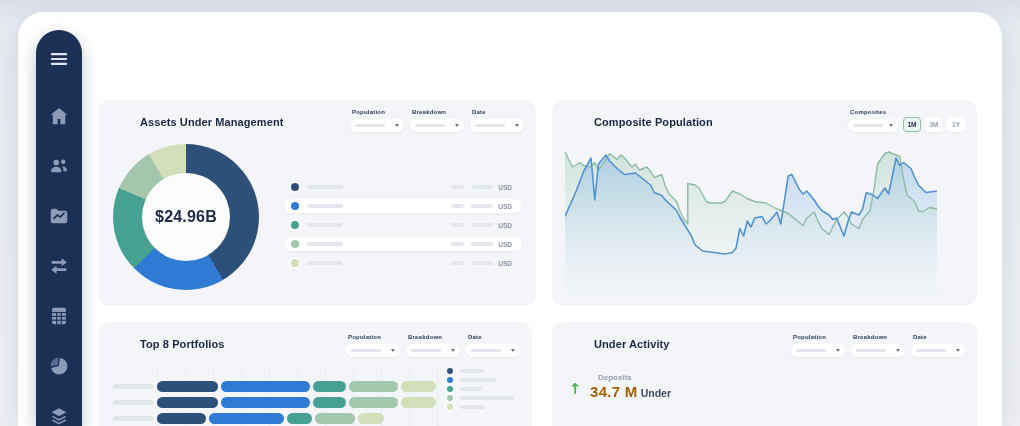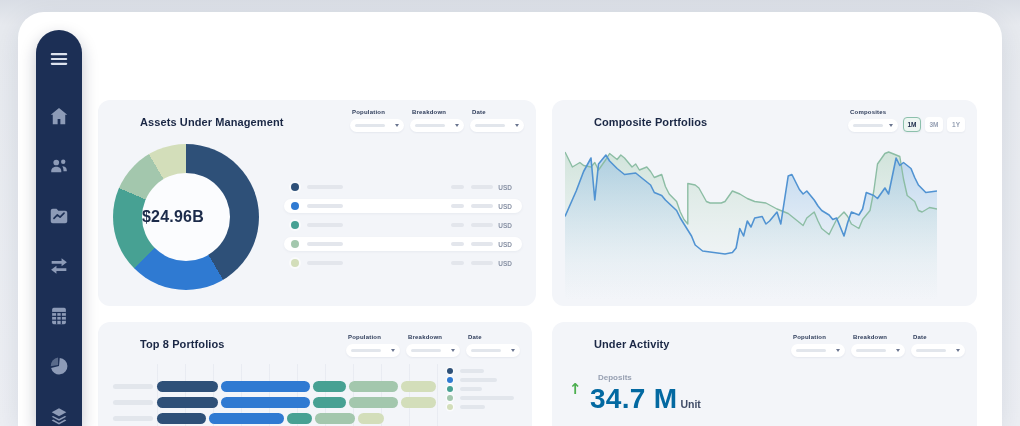--- a/index.html
+++ b/index.html
@@ -42,21 +42,21 @@
   .filters{position:absolute;right:12px;top:9px;display:flex;gap:6px;}
   .fgroup{width:54px;}
   .flabel{font-size:6px;font-weight:700;color:#2e3c5a;margin:0 0 4px 2px;letter-spacing:.2px;}
   .fselect{height:13px;background:#fff;border-radius:7px;display:flex;align-items:center;justify-content:space-between;
     padding:0 5px;box-shadow:0 1px 2px rgba(25,40,80,.06);cursor:pointer;}
   .fph{width:30px;height:3px;background:#e2e6ec;border-radius:2px;}
   .fcaret{width:0;height:0;border-left:2.5px solid transparent;border-right:2.5px solid transparent;border-top:3px solid #6b7690;}
   
   .donut{position:absolute;left:15px;top:44px;width:146px;height:146px;border-radius:50%;}
   .donut-hole{position:absolute;left:29px;top:29px;width:88px;height:88px;border-radius:50%;background:#fbfcfe;
-    display:flex;align-items:center;justify-content:flex-start;}
+    display:flex;align-items:center;justify-content:center;}
   .donut-value{font-size:16px;font-weight:700;color:#1c2b4a;letter-spacing:.2px;}
   
   .aum-legend{position:absolute;left:186px;top:80px;width:238px;}
   .lrow{height:14px;margin-bottom:5px;display:flex;align-items:center;border-radius:8px;padding:0 10px 0 7px;}
   .lrow-white{background:#ffffff;box-shadow:0 1px 3px rgba(25,40,80,.05);}
   .ldot{width:8px;height:8px;border-radius:50%;box-shadow:0 0 0 2px rgba(255,255,255,.55);}
   .lbar{height:4px;background:#e3e6ec;border-radius:2px;margin-left:8px;}
   .lgrow{flex:1;}
   .lusd{font-size:6.5px;font-weight:700;color:#8a93a6;margin-left:5px;}
   
@@ -75,21 +75,21 @@
   .bsegs{display:flex;gap:3px;align-items:center;}
   .bseg{height:11px;border-radius:5.5px;display:inline-block;}
   .t10-legend{position:absolute;left:349px;top:46px;}
   .tleg{display:flex;align-items:center;gap:7px;margin-bottom:3px;height:6px;}
   .tdot{width:6px;height:6px;border-radius:50%;box-shadow:0 0 0 1.5px rgba(255,255,255,.55);flex:0 0 auto;}
   .tbar{height:3.5px;background:#e2e6ec;border-radius:2px;}
   
   .cash-arrow{position:absolute;left:17px;top:58px;font-family:"DejaVu Sans",sans-serif;font-size:15px;font-weight:700;color:#4caf50;}
   .cash-label{position:absolute;left:38px;top:51px;font-size:8px;font-weight:600;color:#97a0b2;padding-left:8px;}
   .cash-valrow{position:absolute;left:38px;top:61px;display:flex;align-items:baseline;}
-  .cash-value{font-size:28px;font-weight:700;color:#0369a1;letter-spacing:.3px;}
+  .cash-value{font-size:15px;font-weight:700;color:#a16207;letter-spacing:.3px;}
   .cash-unit{font-size:10.5px;font-weight:600;color:#3f4b66;margin-left:3px;}
 </style>
 </head>
 <body>
 
 <div class="panel">
 
 
   <div class="card card-aum">
     <div class="card-title">Assets Under Management</div>
@@ -159,21 +159,21 @@
           <span class="lbar" style="width:36px"></span>
           <span class="lgrow"></span>
           <span class="lbar" style="width:13px"></span>
           <span class="lbar" style="width:22px;margin-left:7px"></span>
           <span class="lusd">USD</span>
         </div>
       </div>
   </div>
 
   <div class="card card-comp">
-    <div class="card-title">Composite Portfolios</div>
+    <div class="card-title">Composite Population</div>
     <div class="comp-controls">
       <div class="fgroup" style="width:50px">
         <div class="flabel">Composites</div>
         <div class="fselect">
           <span class="fph"></span>
           <span class="fcaret"></span>
         </div>
       </div>
       <div id="range-buttons" style="display:flex;gap:4px;">
           <button class="rbtn active">1M</button>
@@ -305,21 +305,21 @@
           <div class="fselect">
             <span class="fph"></span>
             <span class="fcaret"></span>
           </div>
         </div>
       </div>
     <div class="cash-arrow">↑</div>
     <div class="cash-label">Deposits</div>
     <div class="cash-valrow">
       <span class="cash-value">34.7 M</span>
-      <span class="cash-unit">Unit</span>
+      <span class="cash-unit">Under</span>
     </div>
   </div>
 
 </div>
 
 <div class="sidebar" id="sidebar-items">
     <div class="nav-item nav-menu"><svg viewBox="0 0 24 24" class="nav-svg">
         <rect x="3" y="5.5" width="18" height="2.4" rx="1.2"></rect>
         <rect x="3" y="10.8" width="18" height="2.4" rx="1.2"></rect>
         <rect x="3" y="16.1" width="18" height="2.4" rx="1.2"></rect>

